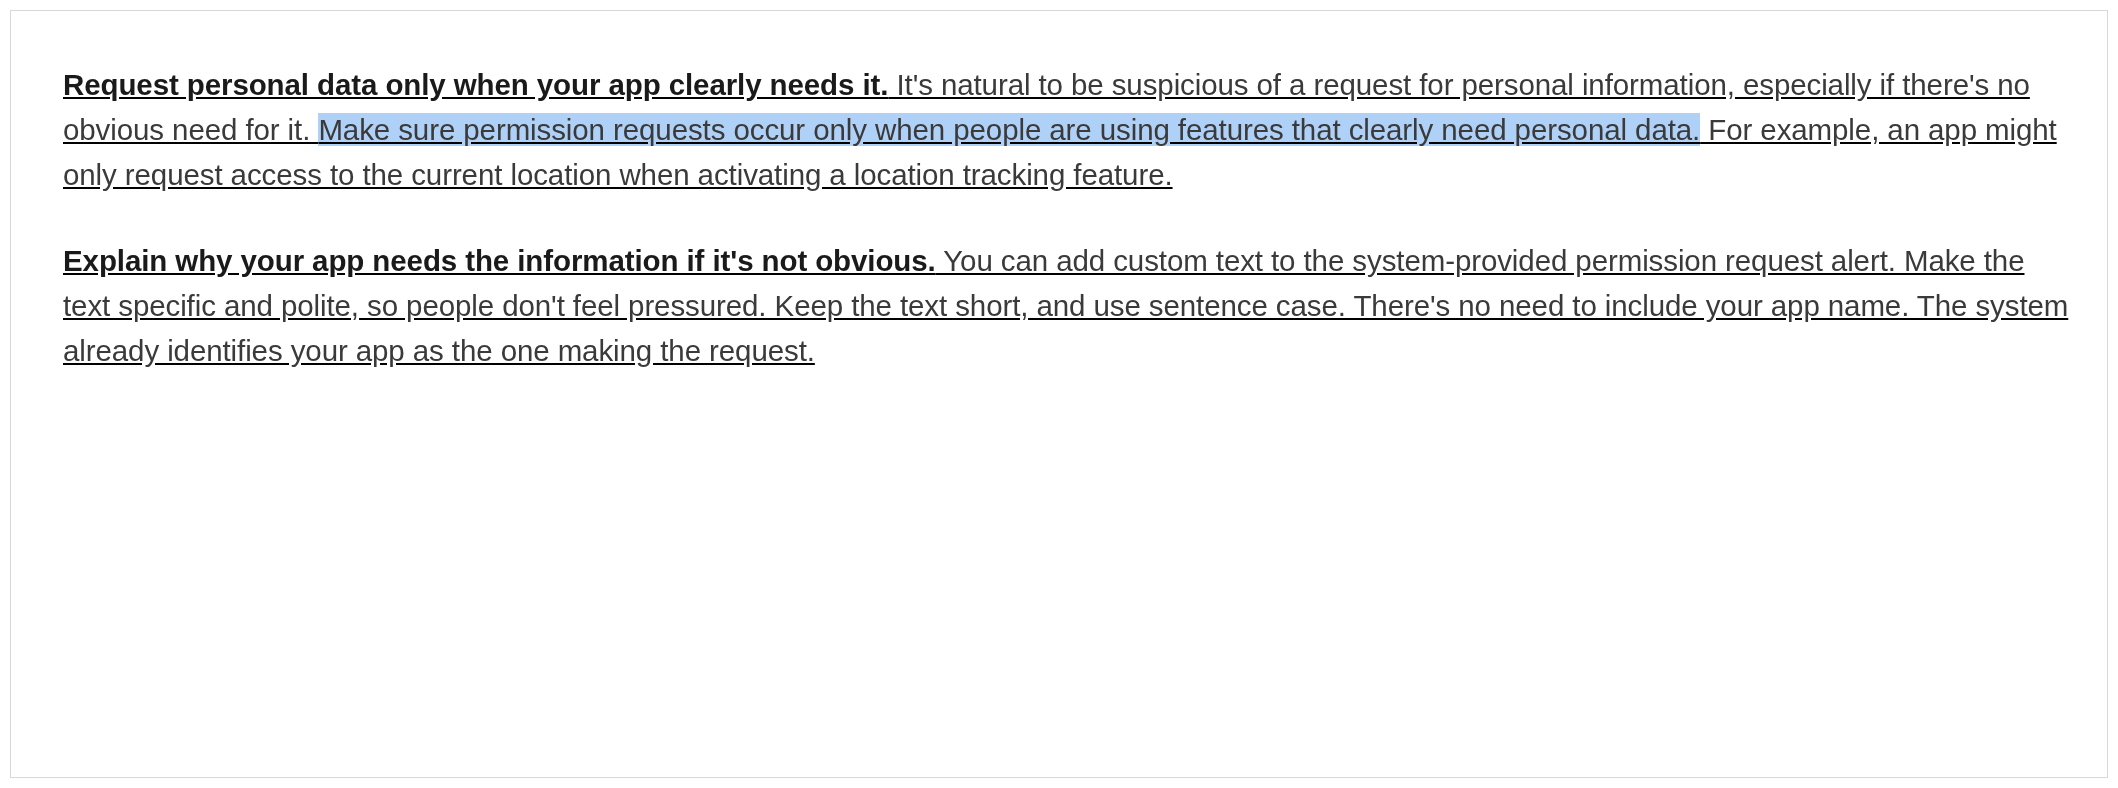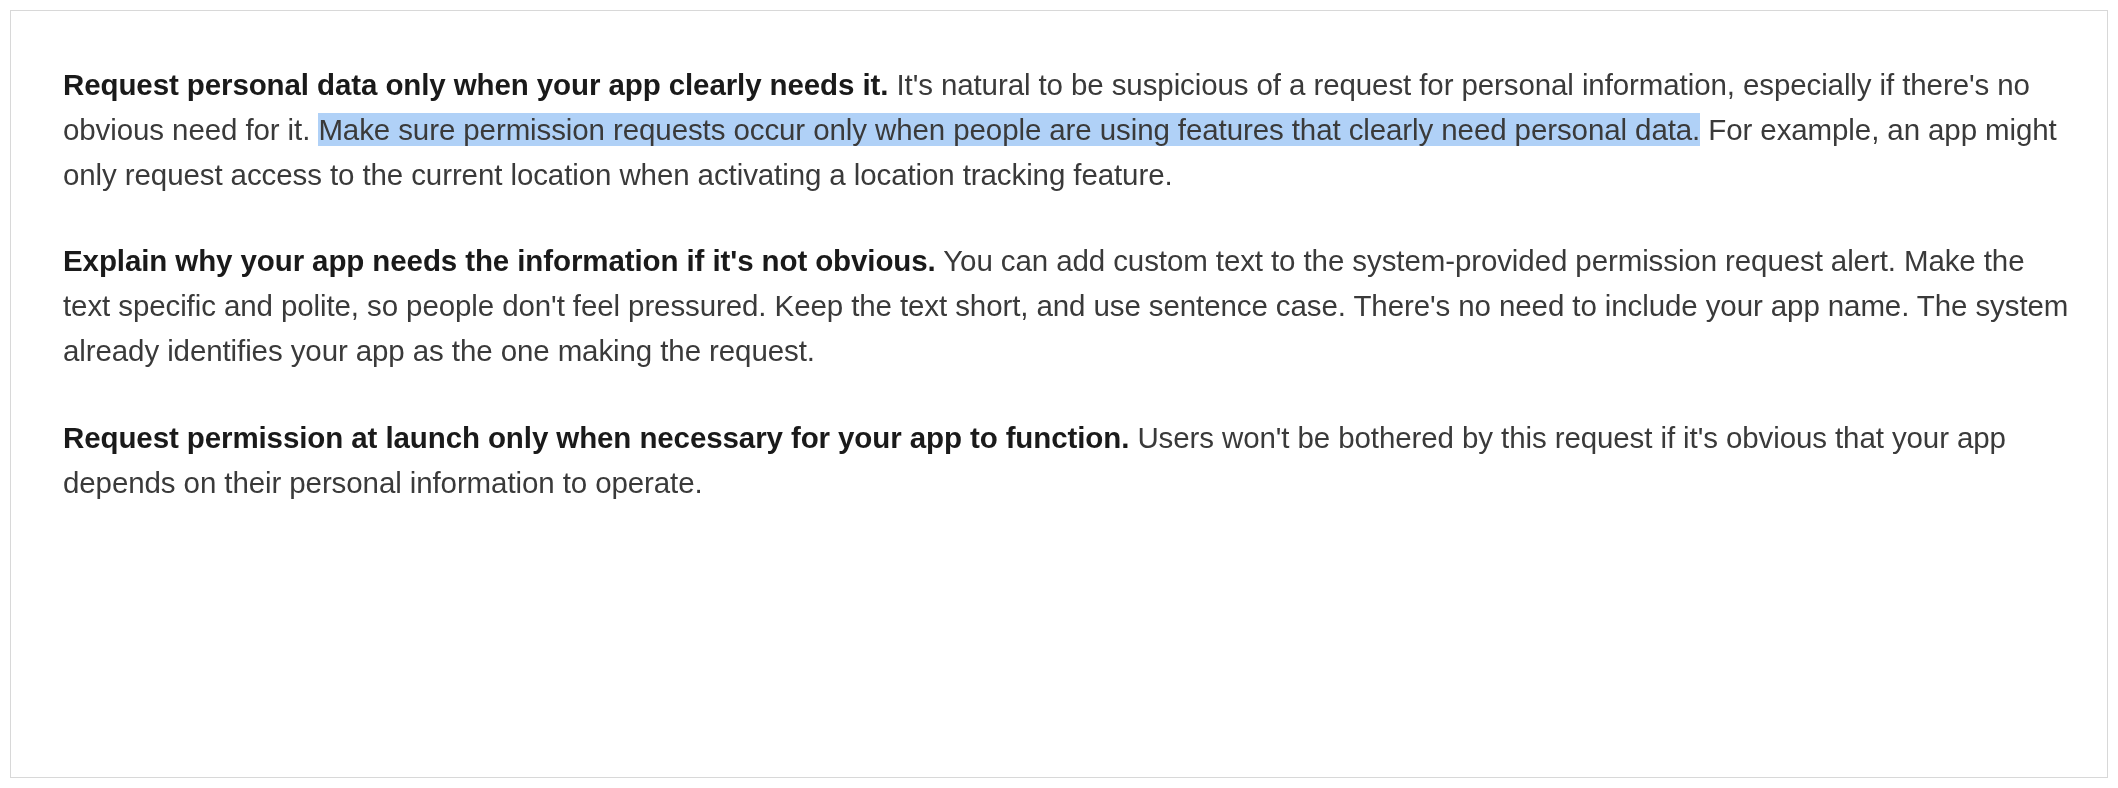--- a/index.html
+++ b/index.html
@@ -12,20 +12,21 @@
       background: #ffffff;
       width: 2118px;
       height: 788px;
       padding: 10px;
     }
     .container {
       border: 1px solid #d8d8d8;
       background: #ffffff;
       padding: 52px 32px 52px 52px;
       height: 100%;
+      text-decoration: underline;
     }
     .paragraph {
       font-size: 29.5px;
       line-height: 1.52;
       color: #3a3a3a;
       margin-bottom: 42px;
       letter-spacing: -0.1px;
     }
     .paragraph:last-child {
       margin-bottom: 0;
@@ -41,16 +42,13 @@
 </head>
 <body>
 
 <div class="container">
   <p class="paragraph">
     <span class="bold-lead">Request personal data only when your app clearly needs it.</span><span> It's natural to be suspicious of a request for personal information, especially if there's no obvious need for it. </span><span class="highlighted">Make sure permission requests occur only when people are using features that clearly need personal data.</span><span> For example, an app might only request access to the current location when activating a location tracking feature.</span>
   </p>
   <p class="paragraph">
     <span class="bold-lead">Explain why your app needs the information if it's not obvious.</span><span> You can add custom text to the system-provided permission request alert. Make the text specific and polite, so people don't feel pressured. Keep the text short, and use sentence case. There's no need to include your app name. The system already identifies your app as the one making the request.</span>
   </p>
-  <p class="paragraph">
-    <span class="bold-lead">Request permission at launch only when necessary for your app to function.</span><span> Users won't be bothered by this request if it's obvious that your app depends on their personal information to operate.</span>
-  </p>
 </div>
 
 </body></html>

